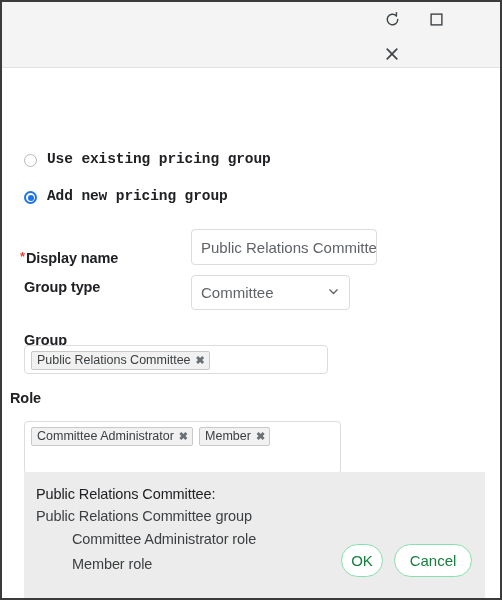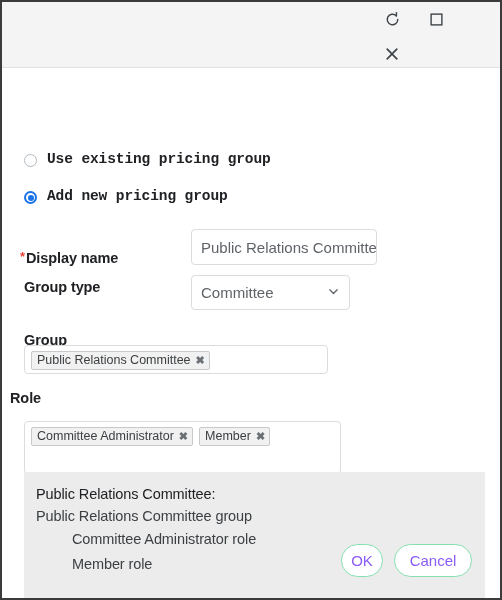--- a/index.html
+++ b/index.html
@@ -256,21 +256,21 @@
   .btn {
     position: absolute;
     top: 12px;
     box-sizing: border-box;
     height: 33px;
     border: 1.6px solid #86dfae;
     border-radius: 17px;
     background: #ffffff;
     font-family: "Liberation Sans", sans-serif;
     font-size: 15px;
-    color: #8b5cf6;
+    color: #15803d;
     display: flex;
     align-items: center;
     justify-content: center;
     padding: 0 16px;
     cursor: pointer;
   }
   .btn-ok     { left: 339px; width: 42px; }
   .btn-cancel { left: 392px; width: 78px; text-align: right; }
 </style>
 </head>

